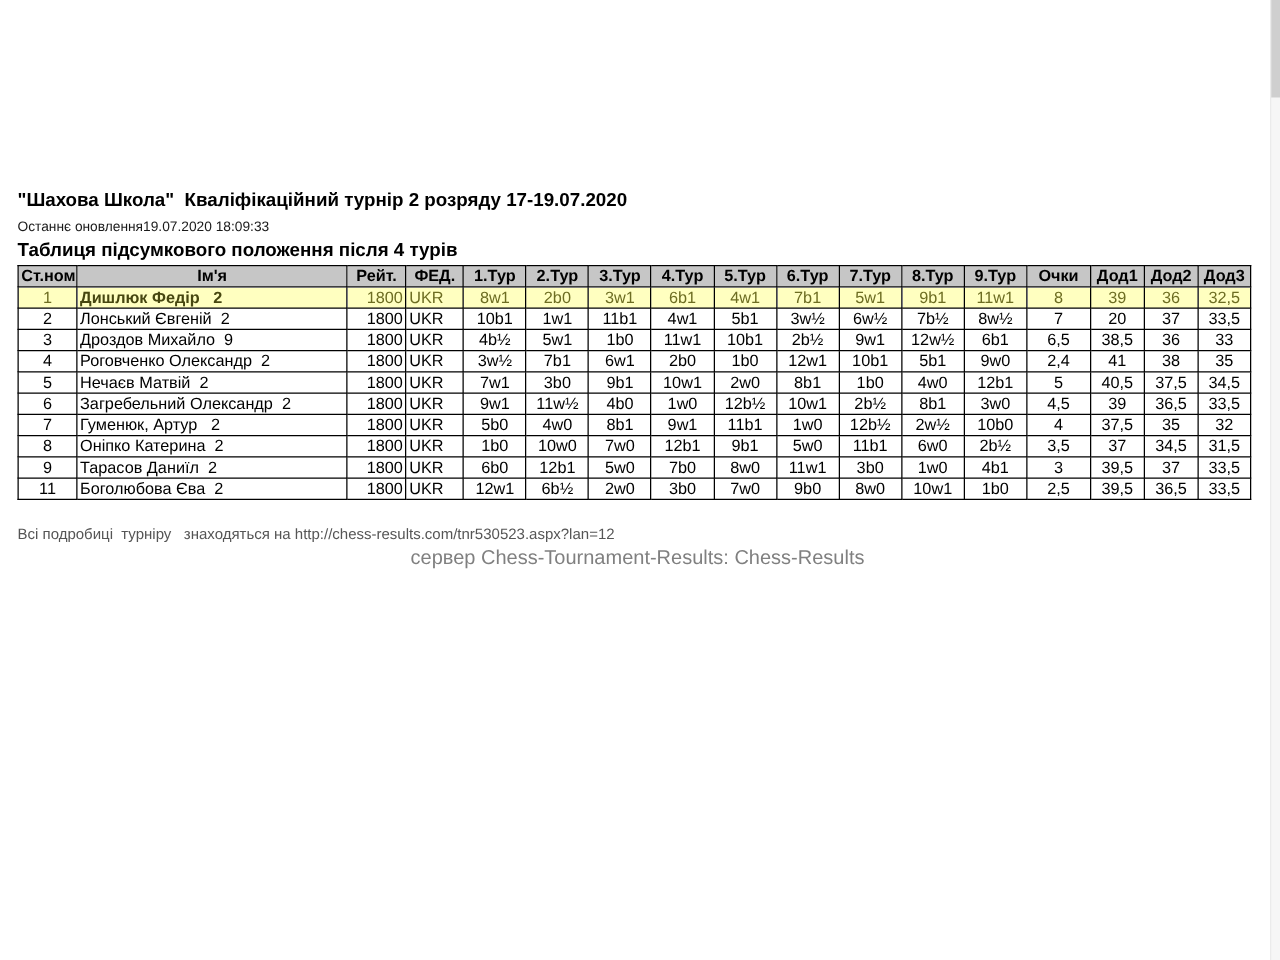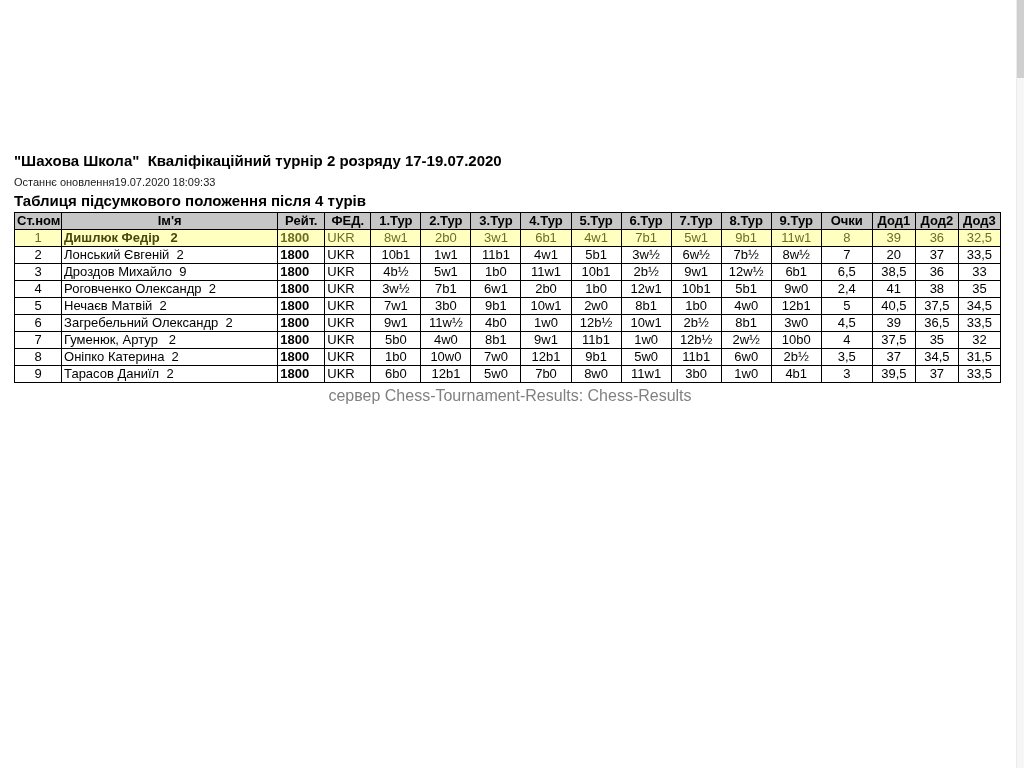--- a/index.html
+++ b/index.html
@@ -32,21 +32,21 @@
   }
   table.results td, table.results th{
     border:1px solid #000000;height:16px;line-height:16px;
     padding:0 2px;overflow:hidden;white-space:pre;
     font-size:13px;
   }
   table.results th{
     background:#c6c6c6;font-weight:bold;text-align:center;
   }
   .a-c{text-align:center;padding:0 1px;}
-  .a-r{text-align:left;font-weight:bold;}
+  .a-r{text-align:right;}
   .a-l{text-align:left;}
   tr.hl td{background:#ffffc0;color:#6d6d22;}
   tr.hl td.c-name{font-weight:bold;color:#474710;}
   .footer-details{
     font-size:12px;color:#555555;white-space:pre;margin:20px 0 0 0;
   }
   .footer-server{
     font-size:16px;color:#808080;white-space:pre;margin:4px 0 0 0;text-align:center;
   }
   .scrollbar{
@@ -272,21 +272,41 @@
           <td class="a-c c-round">8w0</td>
           <td class="a-c c-round">11w1</td>
           <td class="a-c c-round">3b0</td>
           <td class="a-c c-round">1w0</td>
           <td class="a-c c-round">4b1</td>
           <td class="a-c c-points">3</td>
           <td class="a-c c-dod">39,5</td>
           <td class="a-c c-dod">37</td>
           <td class="a-c c-dod">33,5</td>
         </tr>
+        <tr>
+          <td class="a-c c-num">11</td>
+          <td class="a-l c-name">Боголюбова Єва  2</td>
+          <td class="a-r c-rating">1800</td>
+          <td class="a-l c-fed">UKR</td>
+          <td class="a-c c-round">12w1</td>
+          <td class="a-c c-round">6b½</td>
+          <td class="a-c c-round">2w0</td>
+          <td class="a-c c-round">3b0</td>
+          <td class="a-c c-round">7w0</td>
+          <td class="a-c c-round">9b0</td>
+          <td class="a-c c-round">8w0</td>
+          <td class="a-c c-round">10w1</td>
+          <td class="a-c c-round">1b0</td>
+          <td class="a-c c-points">2,5</td>
+          <td class="a-c c-dod">39,5</td>
+          <td class="a-c c-dod">36,5</td>
+          <td class="a-c c-dod">33,5</td>
+        </tr>
       </tbody>
   </table>
 
+  <div class="footer-details">Всі подробиці  турніру   знаходяться на http://chess-results.com/tnr530523.aspx?lan=12</div>
   <div class="footer-server">сервер Chess-Tournament-Results: Chess-Results</div>
 </div>
 
 <div class="scrollbar">
   <div class="scrollbar-thumb"></div>
 </div>
 
 </body></html>

